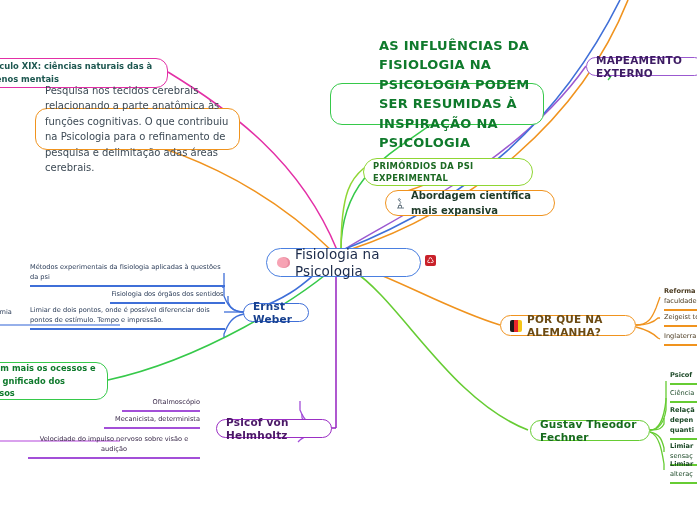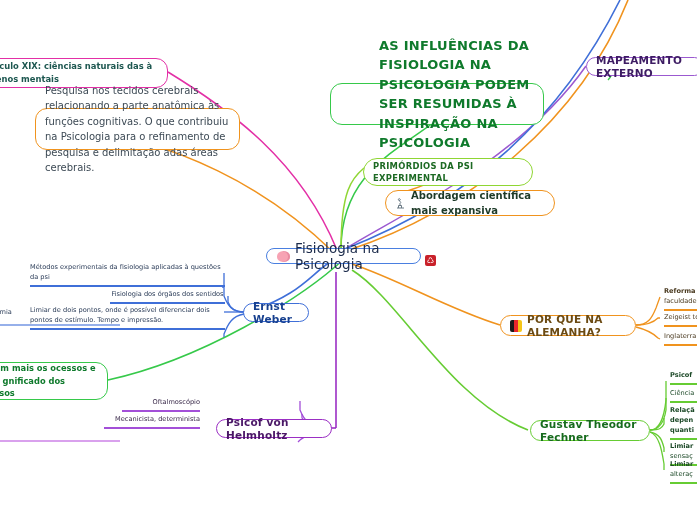--- a/index.html
+++ b/index.html
@@ -195,21 +195,21 @@
     <path d="M650,430 C660,430 664,422 666,410 L666,398" fill="none" stroke="#66cc33" stroke-width="1.3"></path>
     <path d="M650,430 C660,430 662,428 664,424 L664,418" fill="none" stroke="#66cc33" stroke-width="1.3"></path>
     <path d="M650,432 C660,434 662,440 664,448 L664,452" fill="none" stroke="#66cc33" stroke-width="1.3"></path>
     <path d="M650,432 C660,436 662,452 664,464 L664,470" fill="none" stroke="#66cc33" stroke-width="1.3"></path>
 
     <path d="M440,172 C440,185 400,190 388,200" fill="none" stroke="#f0931e" stroke-width="1.4"></path>
 
     <path d="M612,72 C612,76 610,78 608,80" fill="none" stroke="#36c94a" stroke-width="1.4"></path>
   </svg>
 
-  <div class="node root" style="left:266px; top:248px; width:155px; height:16px;">
+  <div class="node root" style="left:266px; top:248px; width:155px; height:29px;">
     <span class="brain-icon"></span>
     <span class="node-label">Fisiologia na Psicologia</span>
   </div>
   <div class="root-badge" style="left:425px; top:255px;">♺</div>
 
   <div class="node cap violet" style="left:586px; top:57px; width:118px; height:19px;">
     <span class="node-label">MAPEAMENTO EXTERNO</span>
   </div>
 
   <div class="node block green-head" style="left:330px; top:83px; width:214px; height:42px;">
@@ -261,20 +261,23 @@
   <div class="node cap purple" style="left:216px; top:419px; width:116px; height:19px;">
     <span class="node-label">Psicof von Helmholtz</span>
   </div>
 
   <div class="leaf violet" style="left:122px; top:398px; width:78px; text-align:right;">
     <span>Oftalmoscópio</span>
   </div>
   <div class="leaf violet" style="left:104px; top:415px; width:96px; text-align:right;">
     <span>Mecanicista, determinista</span>
   </div>
+  <div class="leaf violet" style="left:28px; top:435px; width:172px; text-align:center;">
+    <span>Velocidade do  impulso nervoso sobre visão e audição</span>
+  </div>
 
   <div class="node cap orange" style="left:500px; top:315px; width:136px; height:21px;">
     <span class="flag-icon"></span>
     <span class="node-label">POR QUE NA ALEMANHA?</span>
   </div>
 
   <div class="leaf orange strongline" style="left:664px; top:287px; width:46px;">
     <span>Reforma u</span>
     <span class="sub">faculdade </span>
   </div>

